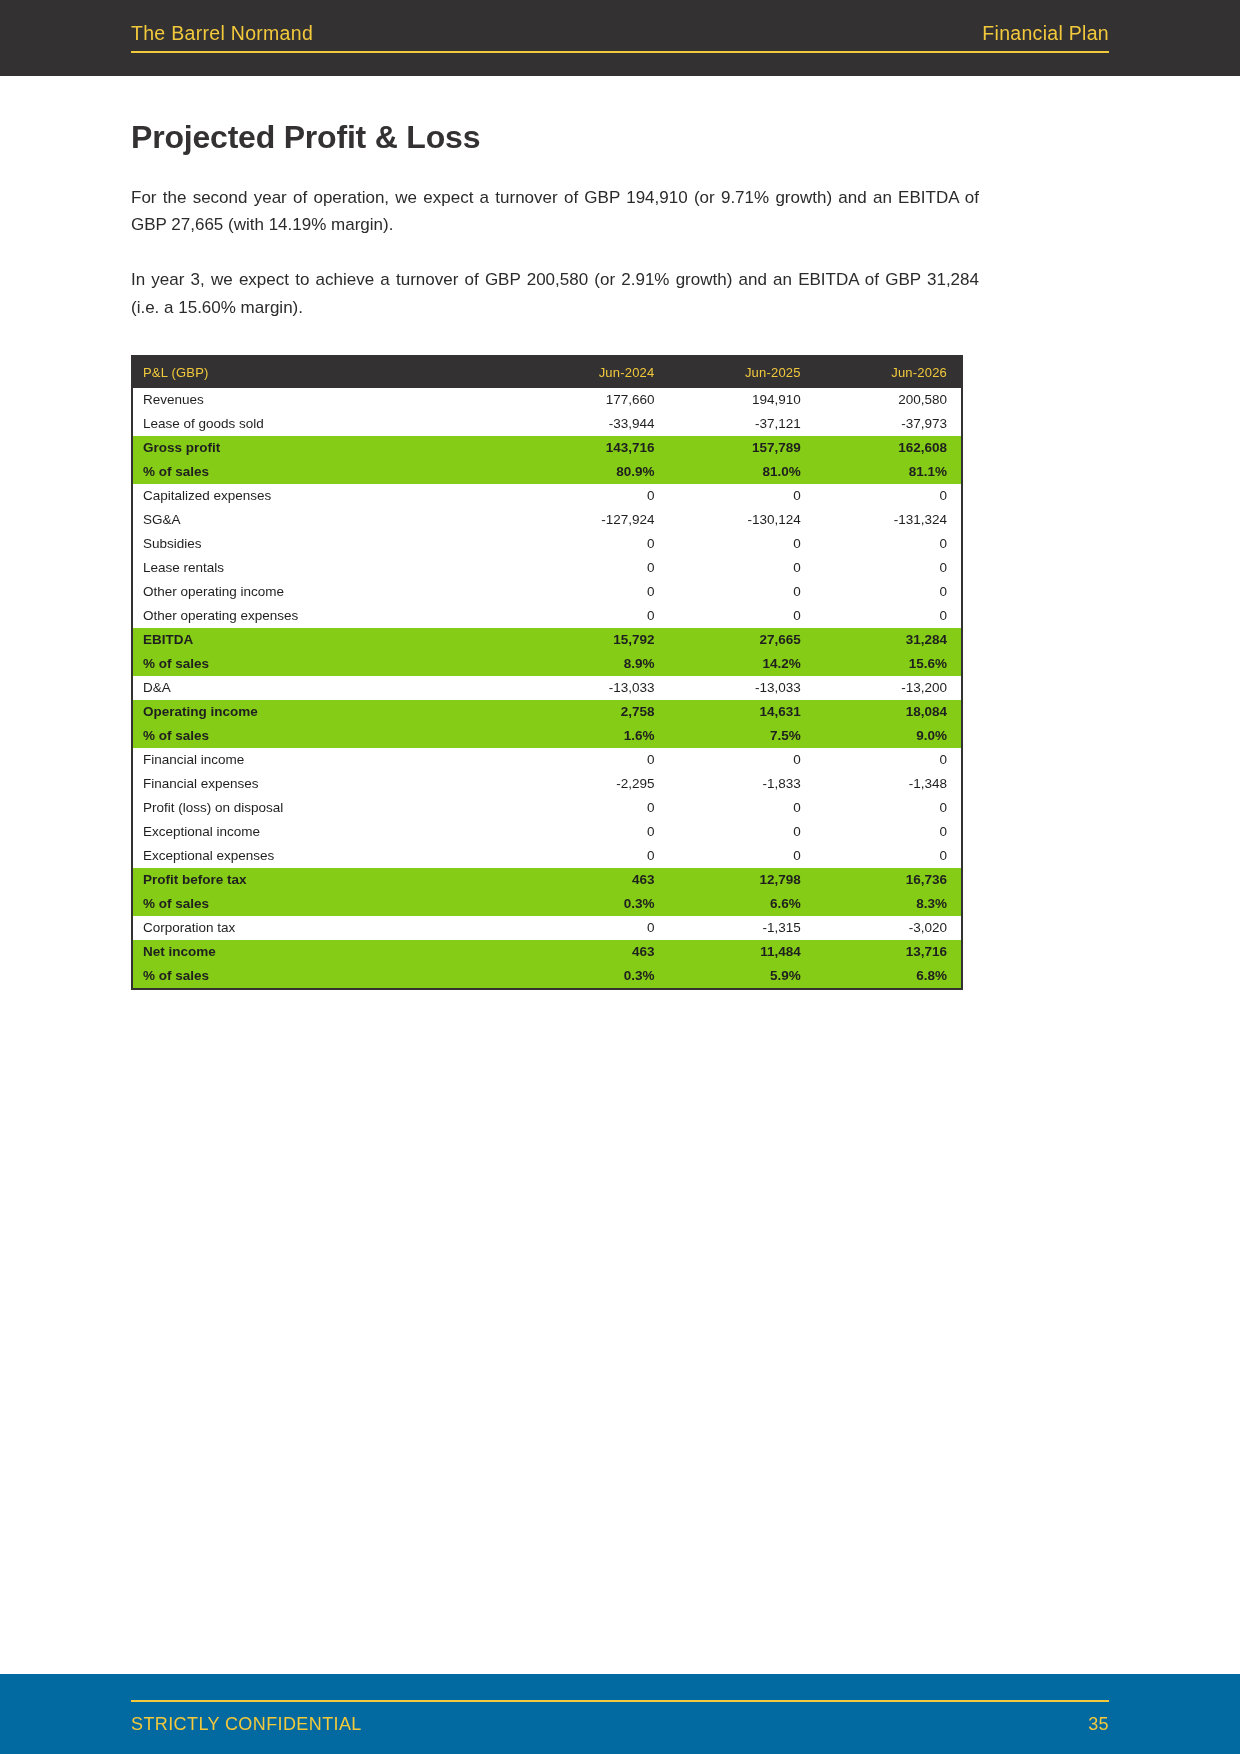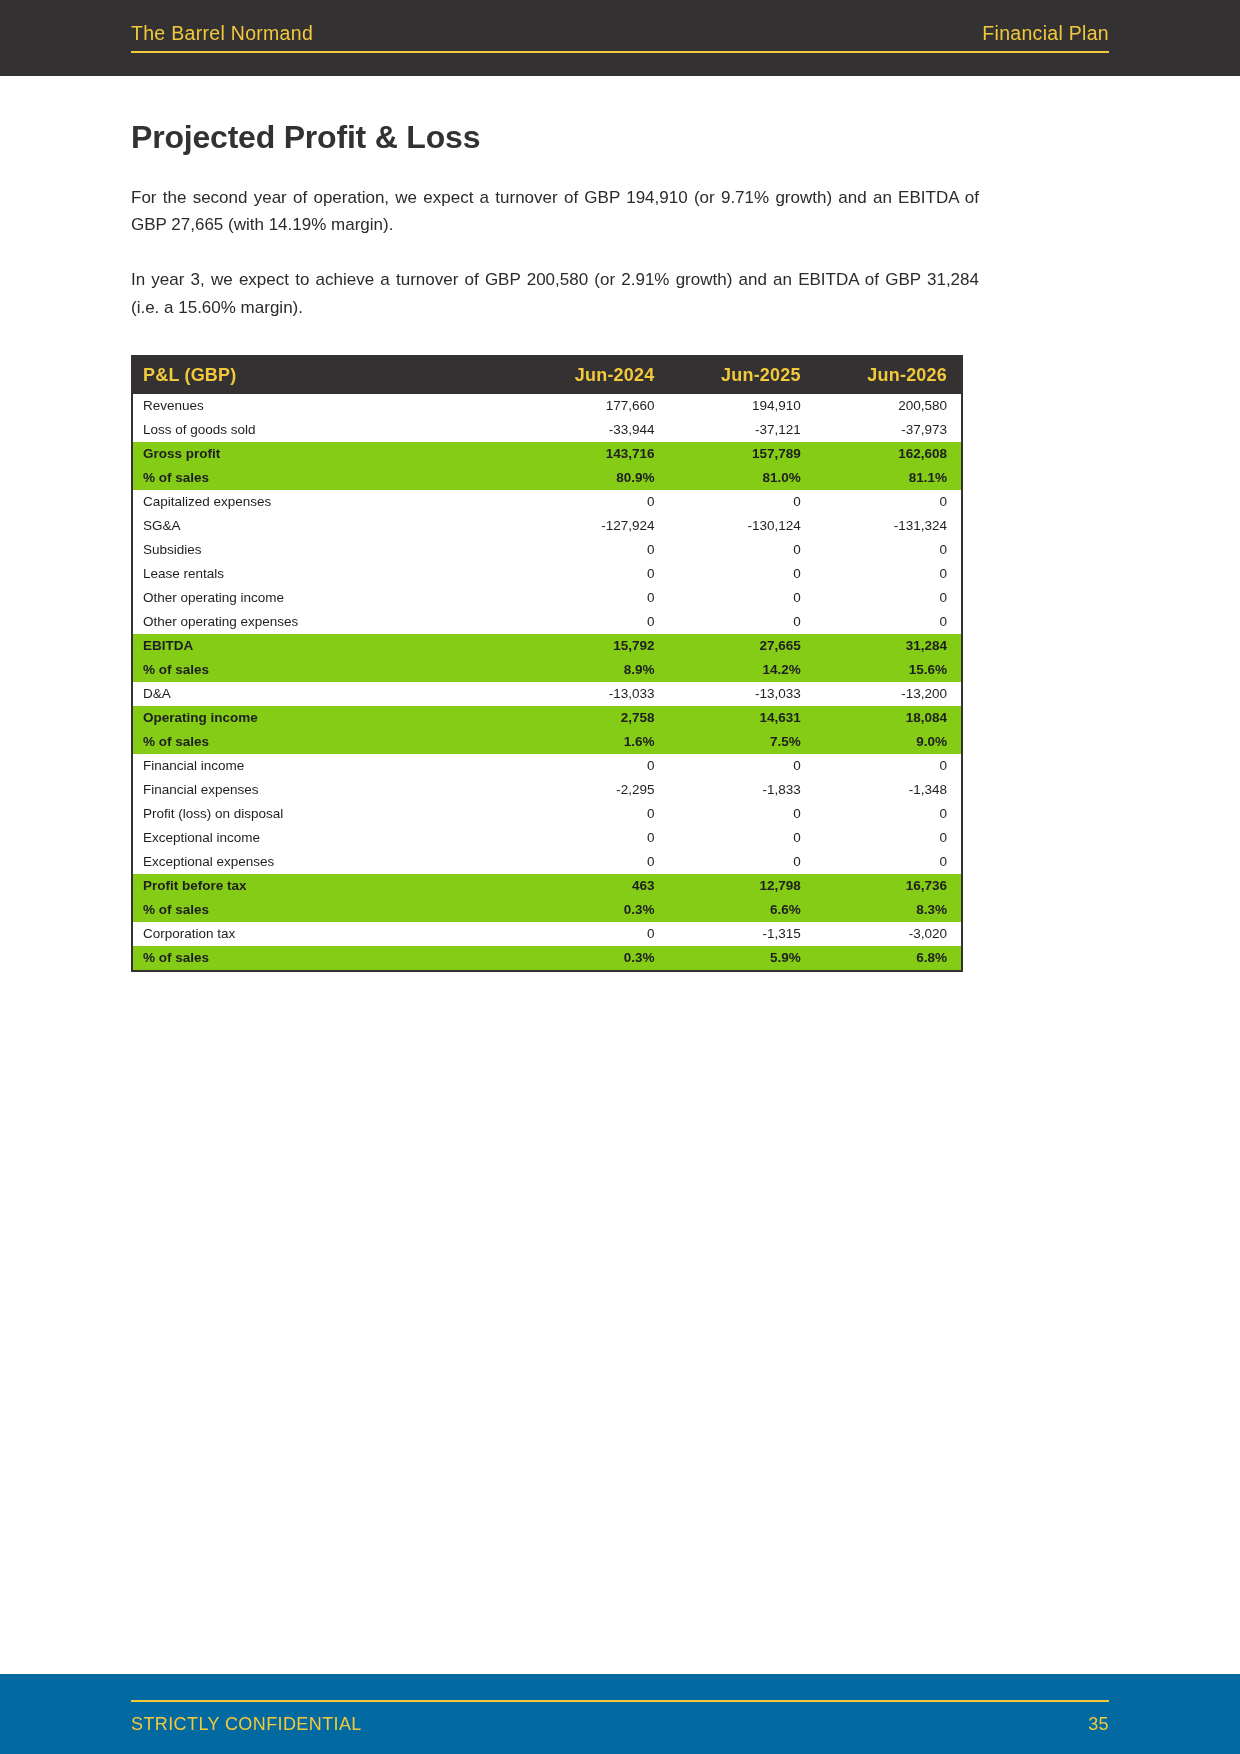--- a/index.html
+++ b/index.html
@@ -82,22 +82,22 @@
     width: 100%;
     table-layout: fixed;
     font-size: 13.5px;
   }
   table.pl col.c-label { width: 47%; }
   table.pl col.c-num   { width: 17.6667%; }
 
   table.pl thead th {
     background: #333131;
     color: #f3c93c;
-    font-size: 18px;
-    font-weight: bold;
+    font-size: 13px;
+    font-weight: normal;
     padding: 8px 14px 8px 10px;
     letter-spacing: 0.2px;
   }
   table.pl thead th.th-label { text-align: left; }
   table.pl thead th.th-num   { text-align: right; }
 
   table.pl td {
     padding: 4.5px 10px;
     color: #1f1f1f;
     vertical-align: middle;
@@ -170,21 +170,21 @@
         </tr>
       </thead>
       <tbody id="pl-body">
           <tr class="plain">
             <td class="lbl">Revenues</td>
             <td class="num">177,660</td>
             <td class="num">194,910</td>
             <td class="num">200,580</td>
           </tr>
           <tr class="plain">
-            <td class="lbl">Loss of goods sold</td>
+            <td class="lbl">Lease of goods sold</td>
             <td class="num">-33,944</td>
             <td class="num">-37,121</td>
             <td class="num">-37,973</td>
           </tr>
           <tr class="shaded">
             <td class="lbl">Gross profit</td>
             <td class="num">143,716</td>
             <td class="num">157,789</td>
             <td class="num">162,608</td>
           </tr>
@@ -300,20 +300,26 @@
             <td class="lbl">% of sales</td>
             <td class="num">0.3%</td>
             <td class="num">6.6%</td>
             <td class="num">8.3%</td>
           </tr>
           <tr class="plain">
             <td class="lbl">Corporation tax</td>
             <td class="num">0</td>
             <td class="num">-1,315</td>
             <td class="num">-3,020</td>
+          </tr>
+          <tr class="shaded">
+            <td class="lbl">Net income</td>
+            <td class="num">463</td>
+            <td class="num">11,484</td>
+            <td class="num">13,716</td>
           </tr>
           <tr class="shaded">
             <td class="lbl">% of sales</td>
             <td class="num">0.3%</td>
             <td class="num">5.9%</td>
             <td class="num">6.8%</td>
           </tr>
         </tbody>
     </table>
   </div>

